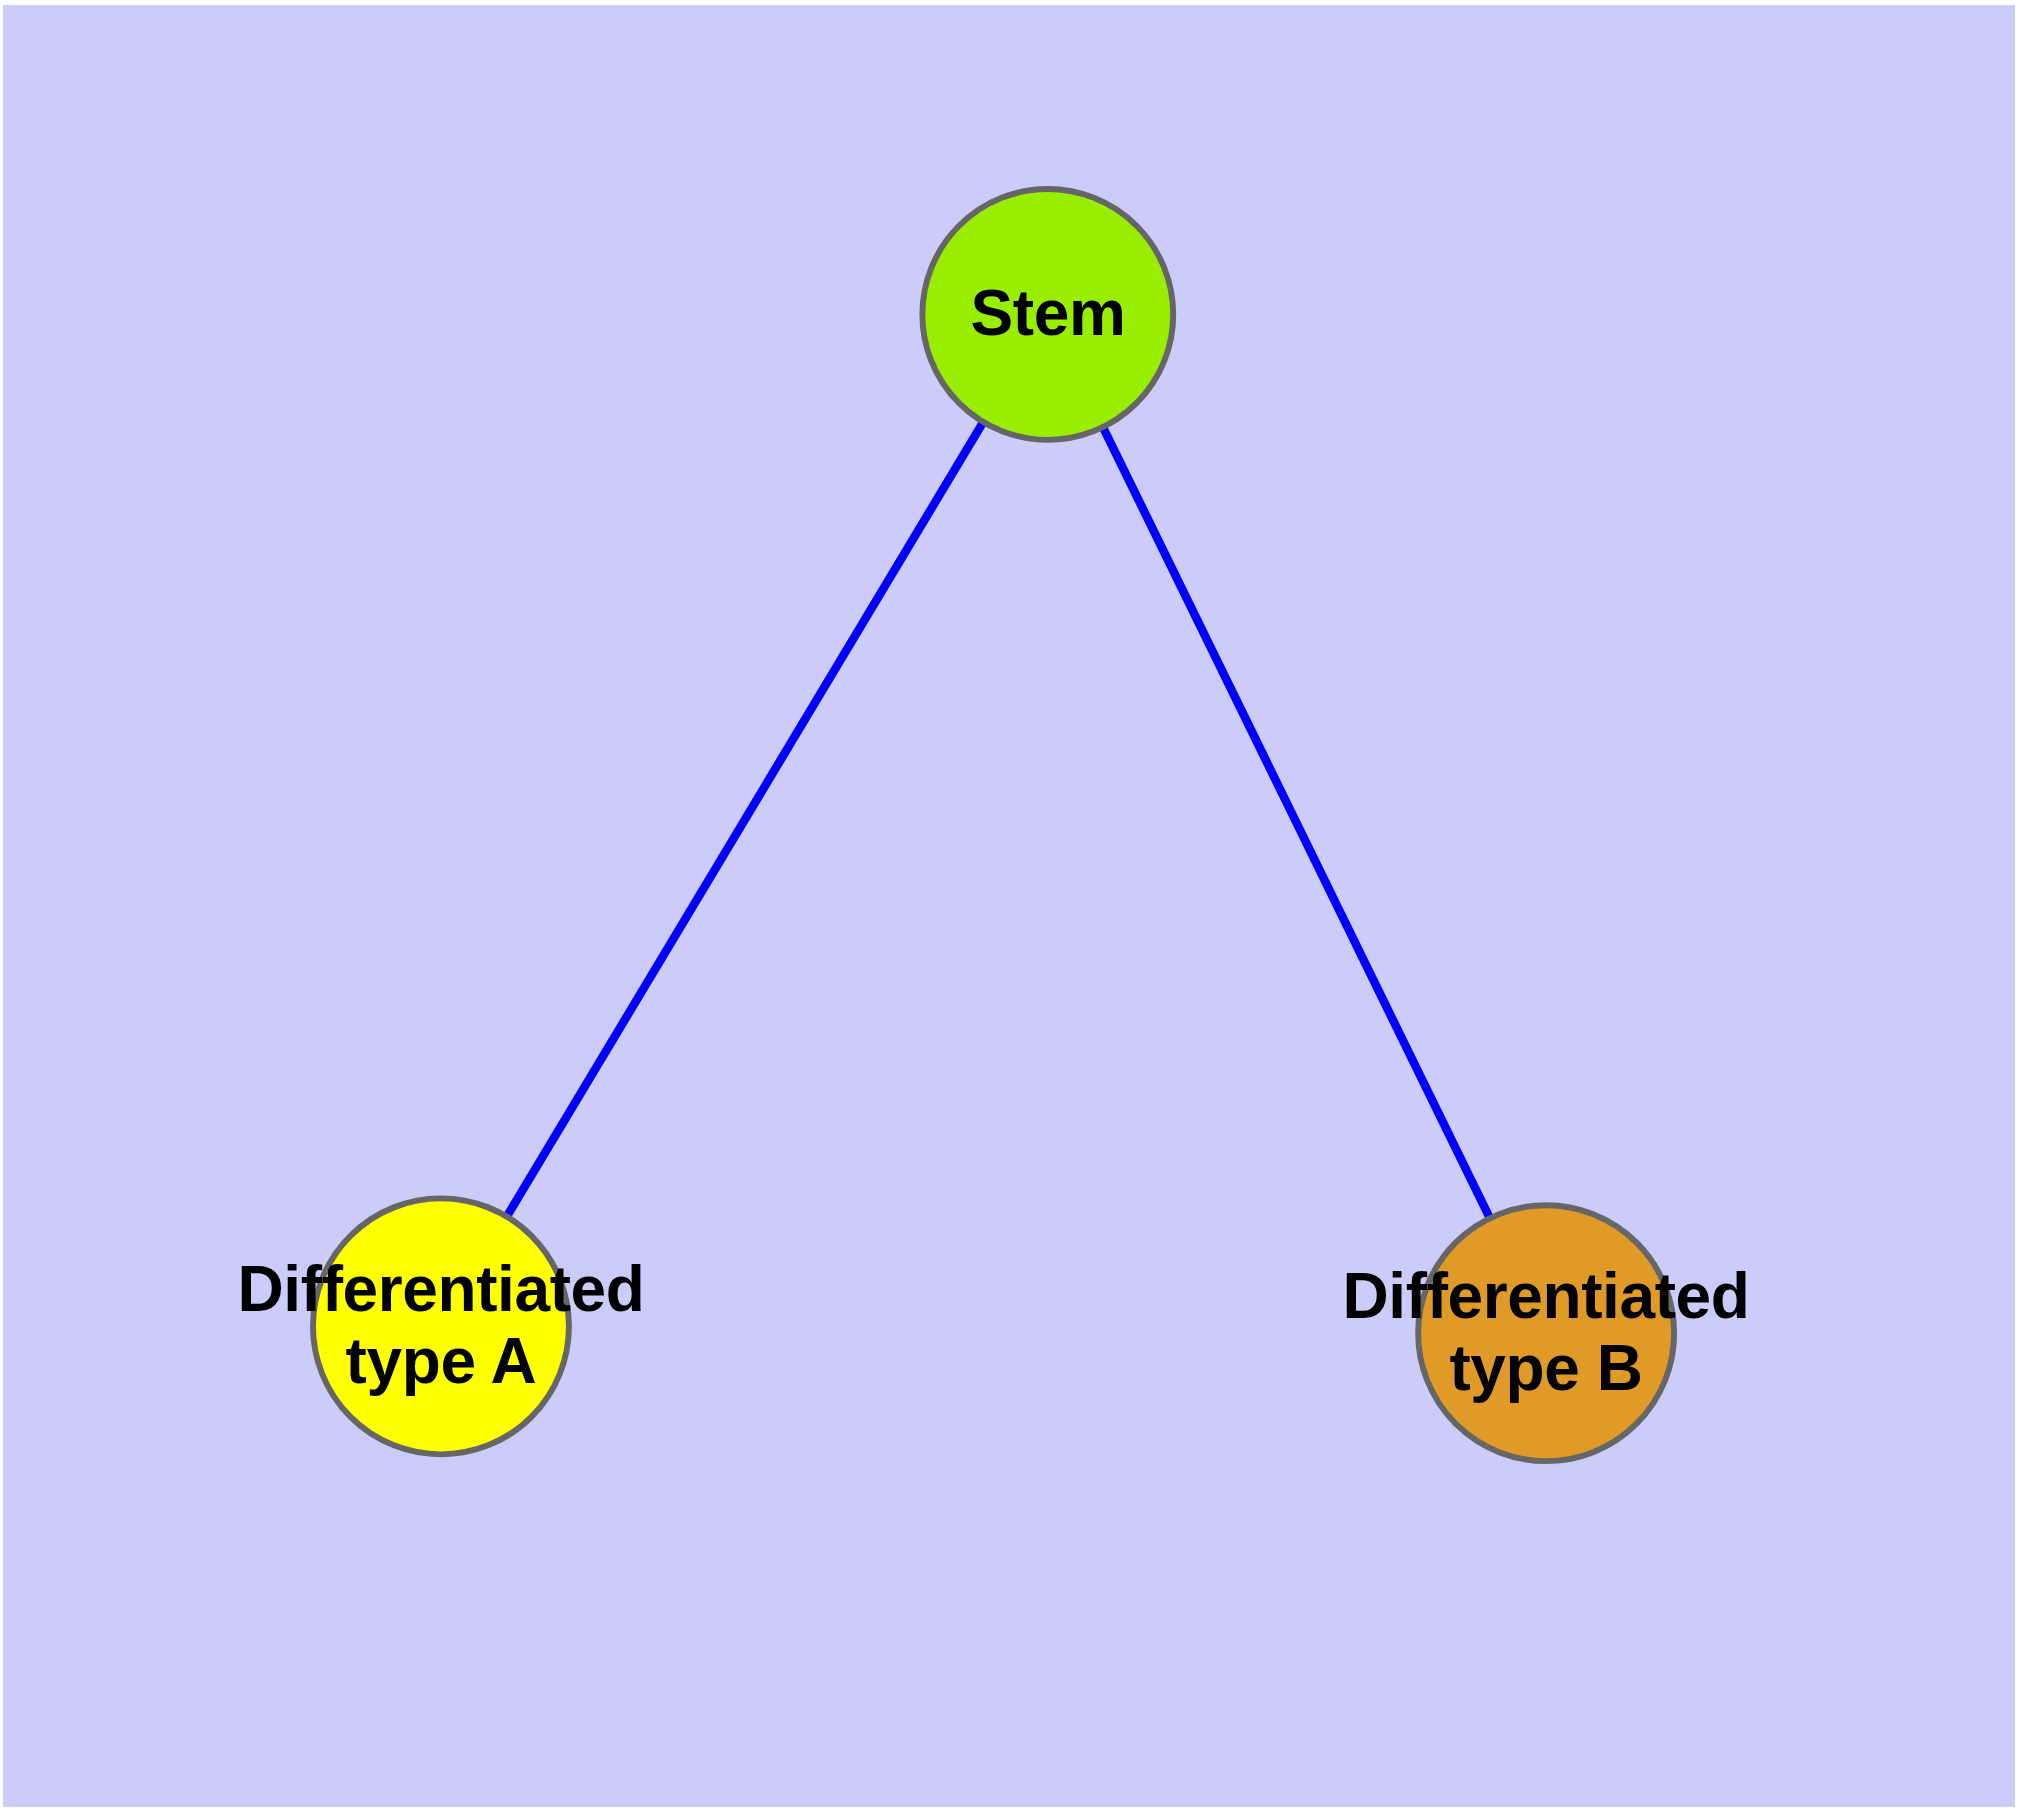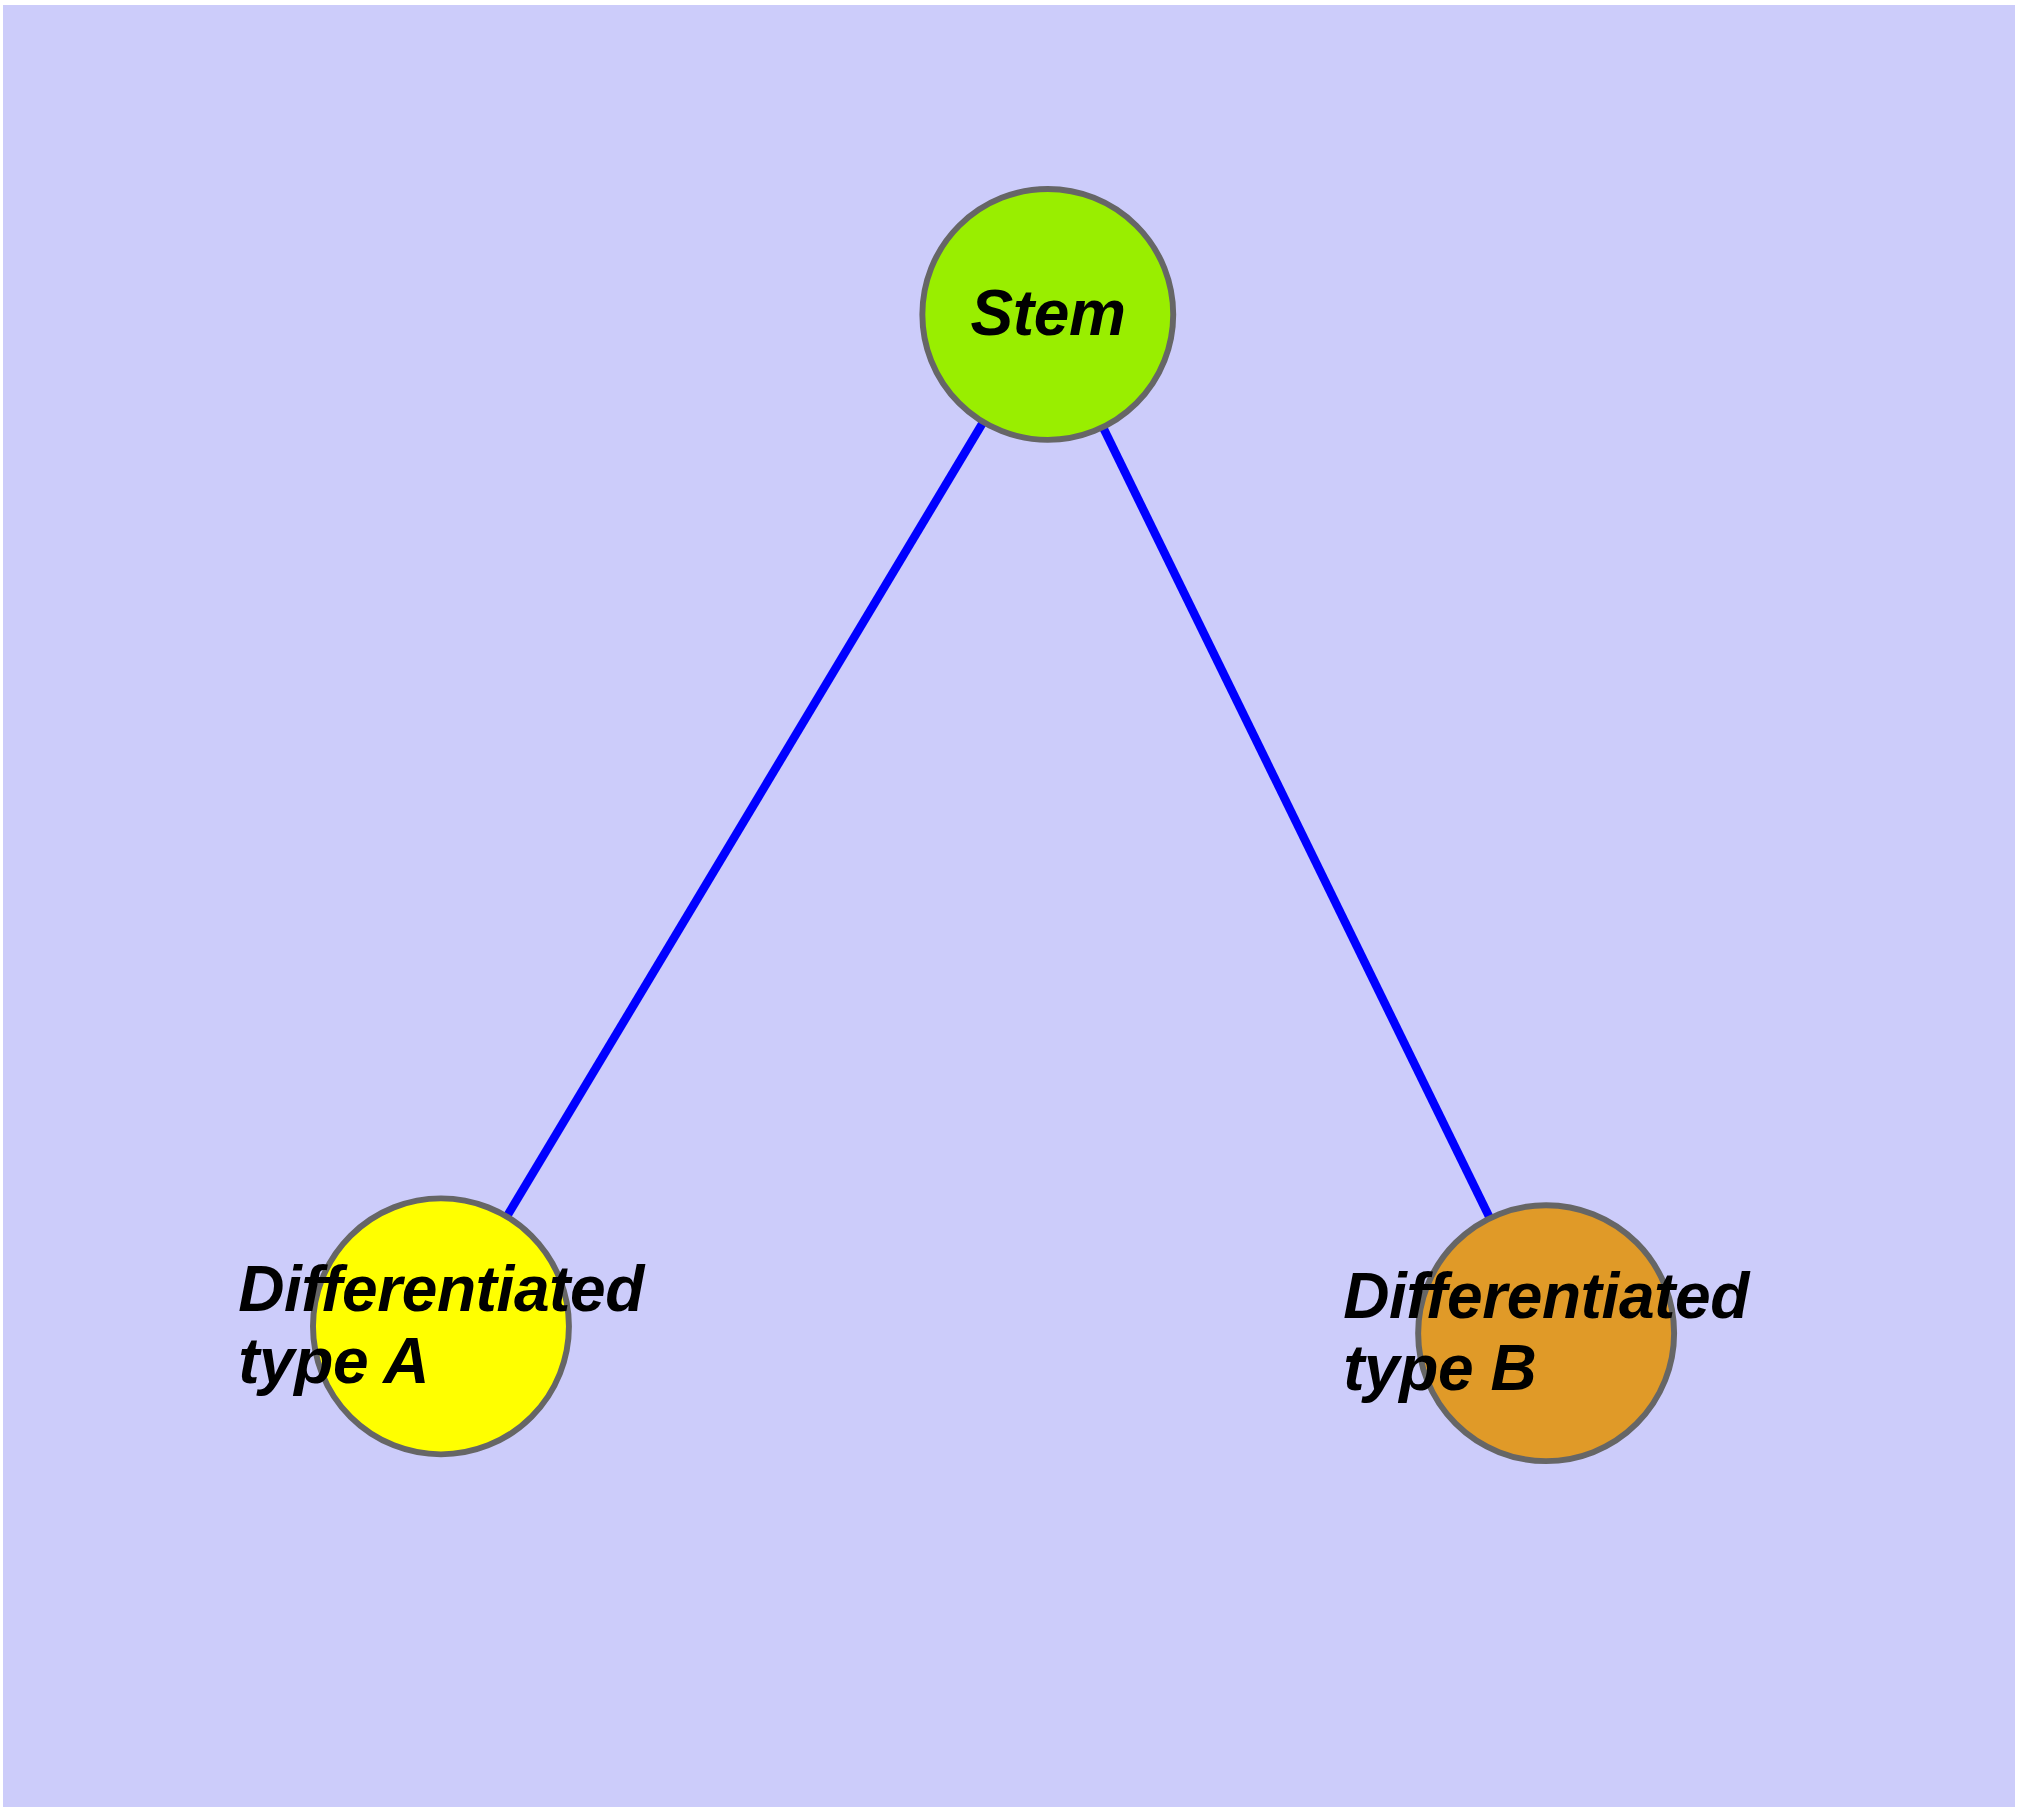--- a/index.html
+++ b/index.html
@@ -30,26 +30,25 @@
     width: 2021px;
     height: 1812px;
   }
   .node-label {
     position: absolute;
     color: #000000;
     font-family: "Liberation Sans", sans-serif;
     font-weight: bold;
     font-size: 64px;
     line-height: 1.12;
-    text-align: left;
+    text-align: center;
     white-space: pre;
     letter-spacing: -0.4px;
     transform: translate(-50%, -50%);
     pointer-events: none;
-    font-style: italic;
   }
 </style>
 </head>
 <body>
 
 <div id="canvas">
 
   <div id="plot-bg"></div>
 
   <svg id="graph-svg" viewBox="0 0 2384 2138">

